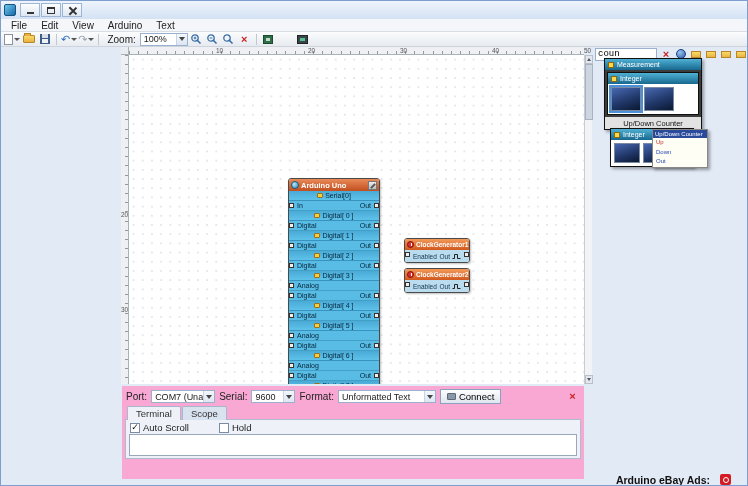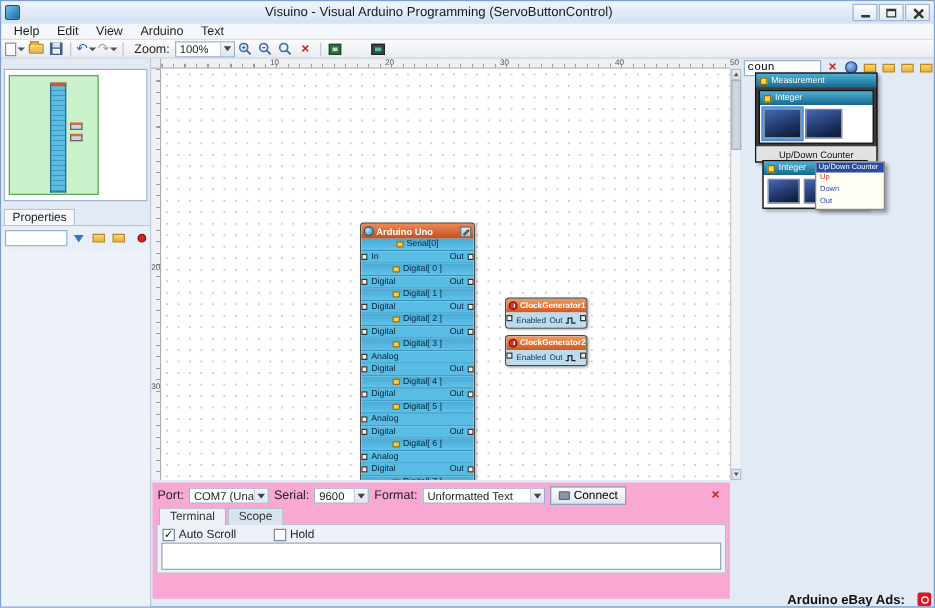--- a/index.html
+++ b/index.html
@@ -160,49 +160,48 @@
   .cb{width:10px;height:10px;background:#fff;border:1px solid #7a8ca0;display:inline-flex;align-items:center;justify-content:center;
     font-size:9px;line-height:9px;margin-right:3px;color:#111}
   .cbwrap.checked .cb::after{content:"✓"}
   #term-area{position:absolute;left:7px;top:48px;width:448px;height:22px;background:#fff;border:1px solid #98a8ba;
     font-family:"DejaVu Sans Mono",monospace;font-size:8px;overflow:hidden}
   #send-row{position:absolute;left:5px;top:77px;display:flex;align-items:center;gap:6px;width:454px;font-size:9.5px}
   #msg-input{width:366px;height:13px;background:#fff;border:1px solid #9ab0cc;font-family:inherit;font-size:9px;padding:0 2px}
   .send-icon{width:7px;height:7px;background:#3a9a4a;border:1px solid #1e6a2c;border-radius:1px}
 
   
-  #ads-bar{position:absolute;left:591px;top:471px;width:157px;height:15px;display:flex;align-items:center;justify-content:flex-end;gap:10px;padding-right:4px}
+  #ads-bar{position:absolute;left:591px;top:471px;width:157px;height:15px;display:flex;align-items:center;justify-content:flex-end;gap:10px;padding-right:18px}
   #ads-label{font-size:10.5px;font-weight:bold;color:#111;white-space:nowrap}
   .ads-icon{width:11px;height:11px;border-radius:2px;background:#d41b24;position:relative;flex:none}
   .ads-icon::after{content:"";position:absolute;inset:2.5px;border:1.5px solid #fff;border-radius:50%}
 </style>
 </head>
 <body>
 
 <div id="win">
 
   <div id="titlebar">
     <span id="app-icon"></span>
-    <span id="win-title">Visuino - Visual Arduino Programming (ServoButtonControl)</span>
     <span id="caption-btns">
       <span class="cap">
           <span class="glyph-min"></span>
         </span>
       <span class="cap">
           <span class="glyph-max"></span>
         </span>
       <span class="cap">
           <span class="glyph-close"></span>
         </span>
     </span>
   </div>
 
   <div id="menubar">
       <span id="menu-items" style="display:flex;height:100%">
-        <span class="menu-item">Help</span>
+        <span class="menu-item">File</span>
         <span class="menu-item">Edit</span>
         <span class="menu-item">View</span>
         <span class="menu-item">Arduino</span>
         <span class="menu-item">Text</span>
       </span>
     </div>
 
   <div id="toolbar">
     <span class="tbtn">
         <span class="ic-new"></span>
@@ -255,47 +254,20 @@
       </span>
     <span class="tsep"></span>
     <span class="tbtn">
         <span class="ic-board"></span>
       </span>
     <span class="tbtn" style="margin-left:18px">
         <span class="ic-chip"></span>
       </span>
   </div>
 
-  <div id="left-panel">
-    <div id="minimap">
-      <div id="mm-view"></div>
-      <div id="mm-arduino"></div>
-      <div class="mm-clock" id="mm-clock1"></div>
-      <div class="mm-clock" id="mm-clock2"></div>
-    </div>
-    <div id="props-tab-strip">
-      <span id="props-tab">Properties</span>
-    </div>
-    <div id="props-toolbar">
-      <input id="props-filter" style="">
-      <span class="sm-btn">
-          <span class="ic-funnel"></span>
-        </span>
-      <span class="sm-btn">
-          <span class="mini-folder"></span>
-        </span>
-      <span class="sm-btn">
-          <span class="mini-folder"></span>
-        </span>
-      <span class="sm-btn" style="margin-left:auto">
-          <span class="ic-pin"></span>
-        </span>
-    </div>
-    <div id="props-body"></div>
-  </div>
 
   <div id="ruler-corner"></div>
   <div id="ruler-h">
       <div class="ticks"></div>
       <span class="rh-num" style="left: 87px;">10</span>
       <span class="rh-num" style="left: 179px;">20</span>
       <span class="rh-num" style="left: 271px;">30</span>
       <span class="rh-num" style="left: 363px;">40</span>
       <span class="rh-num" style="left: 455px;">50</span>
     </div>

